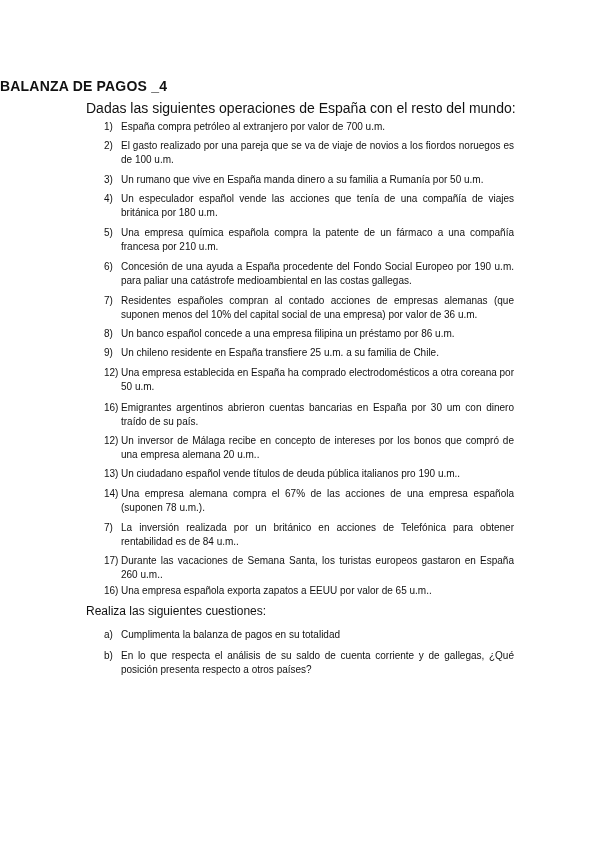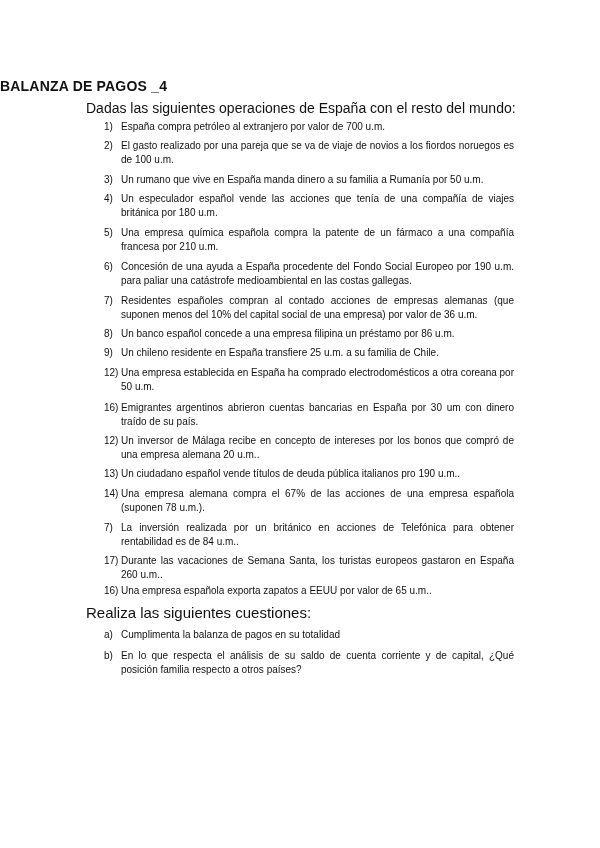--- a/index.html
+++ b/index.html
@@ -4,21 +4,21 @@
 <style>
   html, body { margin:0; padding:0; background:#ffffff; }
   body { width:600px; height:848px; position:relative; overflow:hidden;
          font-family:"Liberation Sans", sans-serif; color:#111; }
   .title { position:absolute; left:0; width:600px; top:78px; 
            font-weight:bold; font-size:14px; letter-spacing:0.2px; }
   .intro { position:absolute; left:86px; top:100px; font-size:14px; }
   .item { position:absolute; left:104px; width:410px; font-size:10px; line-height:14px; }
   .item .num { position:absolute; left:0; top:0; width:18px; }
   .item .txt { display:block; margin-left:17px; text-align:justify; }
-  .q-intro { position:absolute; left:86px; top:604px; font-size:15px; }
+  .q-intro { position:absolute; left:86px; top:604px; font-size:12px; }
 </style>
 </head>
 <body>
 
 <div class="title">BALANZA DE PAGOS _4</div>
 <div class="intro">Dadas las siguientes operaciones de España con el resto del mundo:</div>
 
 <div class="item" style="top:120px">
     <span class="num">1)</span>
     <span class="txt">España compra petróleo al extranjero por valor de 700 u.m.</span>
@@ -89,14 +89,14 @@
   </div>
 
 <div class="q-intro">Realiza las siguientes cuestiones:</div>
 
 <div class="item" style="top:628px">
     <span class="num">a)</span>
     <span class="txt">Cumplimenta la balanza de pagos en su totalidad</span>
   </div>
 <div class="item" style="top:649px">
     <span class="num">b)</span>
-    <span class="txt">En lo que respecta el análisis de su saldo de cuenta corriente y de capital, ¿Qué posición familia respecto a otros países?</span>
+    <span class="txt">En lo que respecta el análisis de su saldo de cuenta corriente y de gallegas, ¿Qué posición presenta respecto a otros países?</span>
   </div>
 
 </body></html>

